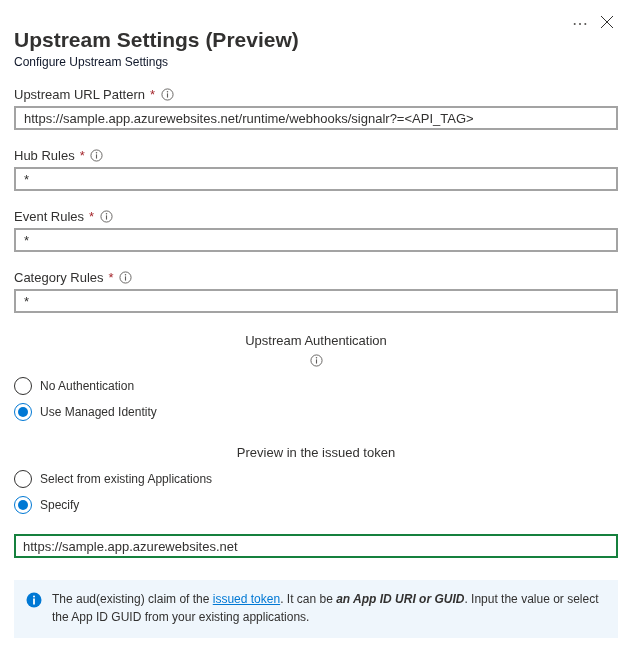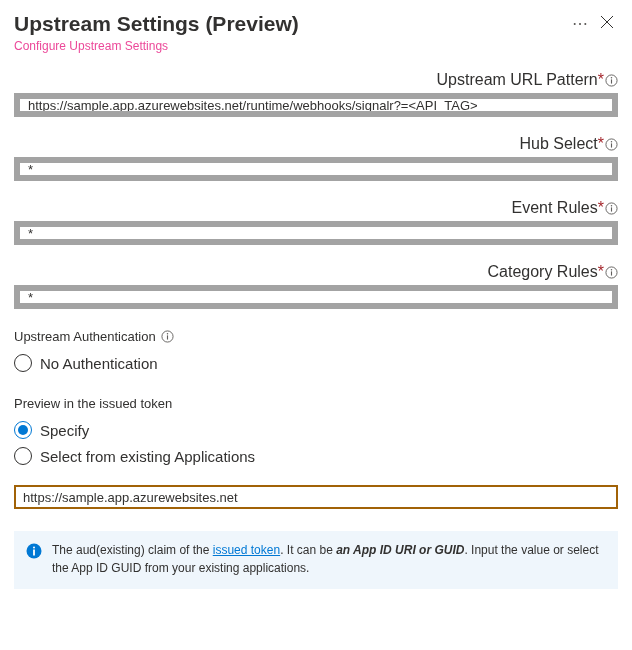--- a/index.html
+++ b/index.html
@@ -5,57 +5,57 @@
   * { box-sizing: border-box; }
   body {
     margin: 0;
     padding: 10px 14px;
     font-family: "Segoe UI", -apple-system, sans-serif;
     font-size: 13px;
     color: #323130;
     width: 632px;
   }
   .header { display: flex; align-items: flex-start; }
-  .header-left { flex: 1; }
+  .header-left { flex: 1; margin-top: 16px; }
   .title { font-size: 21px; font-weight: 600; margin: 0; line-height: 1.3; }
-  .subtitle { font-size: 12px; color: #ec4899; margin-top: 2px; }
+  .subtitle { font-size: 12px; color: #0f172a; margin-top: 2px; }
   .more-btn { font-size: 16px; color: #605e5c; padding: 0 8px; margin-left: 6px; cursor: pointer; line-height: 28px; }
   .close-btn { font-size: 17px; color: #323130; padding: 0 4px; margin-left: auto; cursor: pointer; line-height: 28px; }
 
   .field { margin-top: 18px; }
-  .field-label { font-size: 16px; color: #323130; display: flex; align-items: center; margin-bottom: 4px; justify-content: flex-end; }
+  .field-label { font-size: 13px; color: #323130; display: flex; align-items: center; gap: 5px; margin-bottom: 4px; }
   .req { color: #a4262c; }
   .info-icon { display: inline-flex; align-items: center; justify-content: center; width: 14px; height: 14px; }
   .info-icon svg { display: block; }
   .text-input {
     width: 100%;
-    border: 6px solid #a3a3a3;
+    border: 2px solid #a3a3a3;
     padding: 4px 8px;
     font-size: 13px;
     font-family: inherit;
     color: #323130;
     background: #fff;
     outline: none;
     height: 24px;
   }
-  .text-input.focused { border: 2px solid #a16207; padding: 3px 7px; }
+  .text-input.focused { border: 2px solid #15803d; padding: 3px 7px; }
 
-  .section-label { margin-top: 20px; font-size: 13px; display: flex; align-items: center; gap: 5px; }
+  .section-label { margin-top: 20px; font-size: 13px; display: flex; align-items: center; gap: 5px; flex-direction: column; }
   .radio-group { margin-top: 6px; }
   .radio-row { display: flex; align-items: center; gap: 8px; padding: 4px 0; cursor: pointer; }
   .radio {
     width: 18px; height: 18px; border-radius: 50%;
     border: 1px solid #323130; position: relative; flex-shrink: 0;
   }
   .radio.checked { border-color: #0078d4; }
   .radio.checked::after {
     content: ""; position: absolute; top: 3px; left: 3px;
     width: 10px; height: 10px; border-radius: 50%; background: #0078d4;
   }
-  .radio-label { font-size: 15px; }
+  .radio-label { font-size: 12px; }
 
   .info-box {
     margin-top: 22px;
     background: #eff6fc;
     padding: 10px 12px 12px 12px;
     display: flex;
     gap: 10px;
     font-size: 12px;
     line-height: 1.5;
   }
@@ -93,21 +93,21 @@
           <circle cx="7" cy="4" r="0.8" fill="#605e5c"></circle>
           <rect x="6.4" y="5.8" width="1.2" height="4.5" fill="#605e5c"></rect>
         </svg>
     </span>
   </div>
   <input class="text-input" value="https://sample.app.azurewebsites.net/runtime/webhooks/signalr?=&lt;API_TAG&gt;" style="">
 </div>
 
 <div class="field">
   <div class="field-label">
-    <span>Hub Select</span>
+    <span>Hub Rules</span>
     <span class="req">*</span>
     <span class="info-icon">
       <svg width="13" height="13" viewBox="0 0 14 14">
           <circle cx="7" cy="7" r="6" fill="none" stroke="#605e5c" stroke-width="1"></circle>
           <circle cx="7" cy="4" r="0.8" fill="#605e5c"></circle>
           <rect x="6.4" y="5.8" width="1.2" height="4.5" fill="#605e5c"></rect>
         </svg>
     </span>
   </div>
   <input class="text-input" value="*" style="">
@@ -151,33 +151,37 @@
         <circle cx="7" cy="4" r="0.8" fill="#605e5c"></circle>
         <rect x="6.4" y="5.8" width="1.2" height="4.5" fill="#605e5c"></rect>
       </svg>
   </span>
 </div>
 <div class="radio-group">
   <div class="radio-row">
     <div class="radio"></div>
     <span class="radio-label">No Authentication</span>
   </div>
+  <div class="radio-row">
+    <div class="radio checked"></div>
+    <span class="radio-label">Use Managed Identity</span>
+  </div>
 </div>
 
 <div class="section-label">
   <span>Preview in the issued token</span>
 </div>
 <div class="radio-group">
   <div class="radio-row">
+    <div class="radio"></div>
+    <span class="radio-label">Select from existing Applications</span>
+  </div>
+  <div class="radio-row">
     <div class="radio checked"></div>
     <span class="radio-label">Specify</span>
-  </div>
-  <div class="radio-row">
-    <div class="radio"></div>
-    <span class="radio-label">Select from existing Applications</span>
   </div>
 </div>
 
 <div class="field" style="margin-top:16px;">
   <input class="text-input focused" value="https://sample.app.azurewebsites.net" style="">
 </div>
 
 <div class="info-box">
   <span class="info-box-icon">
     <svg width="16" height="16" viewBox="0 0 16 16">

